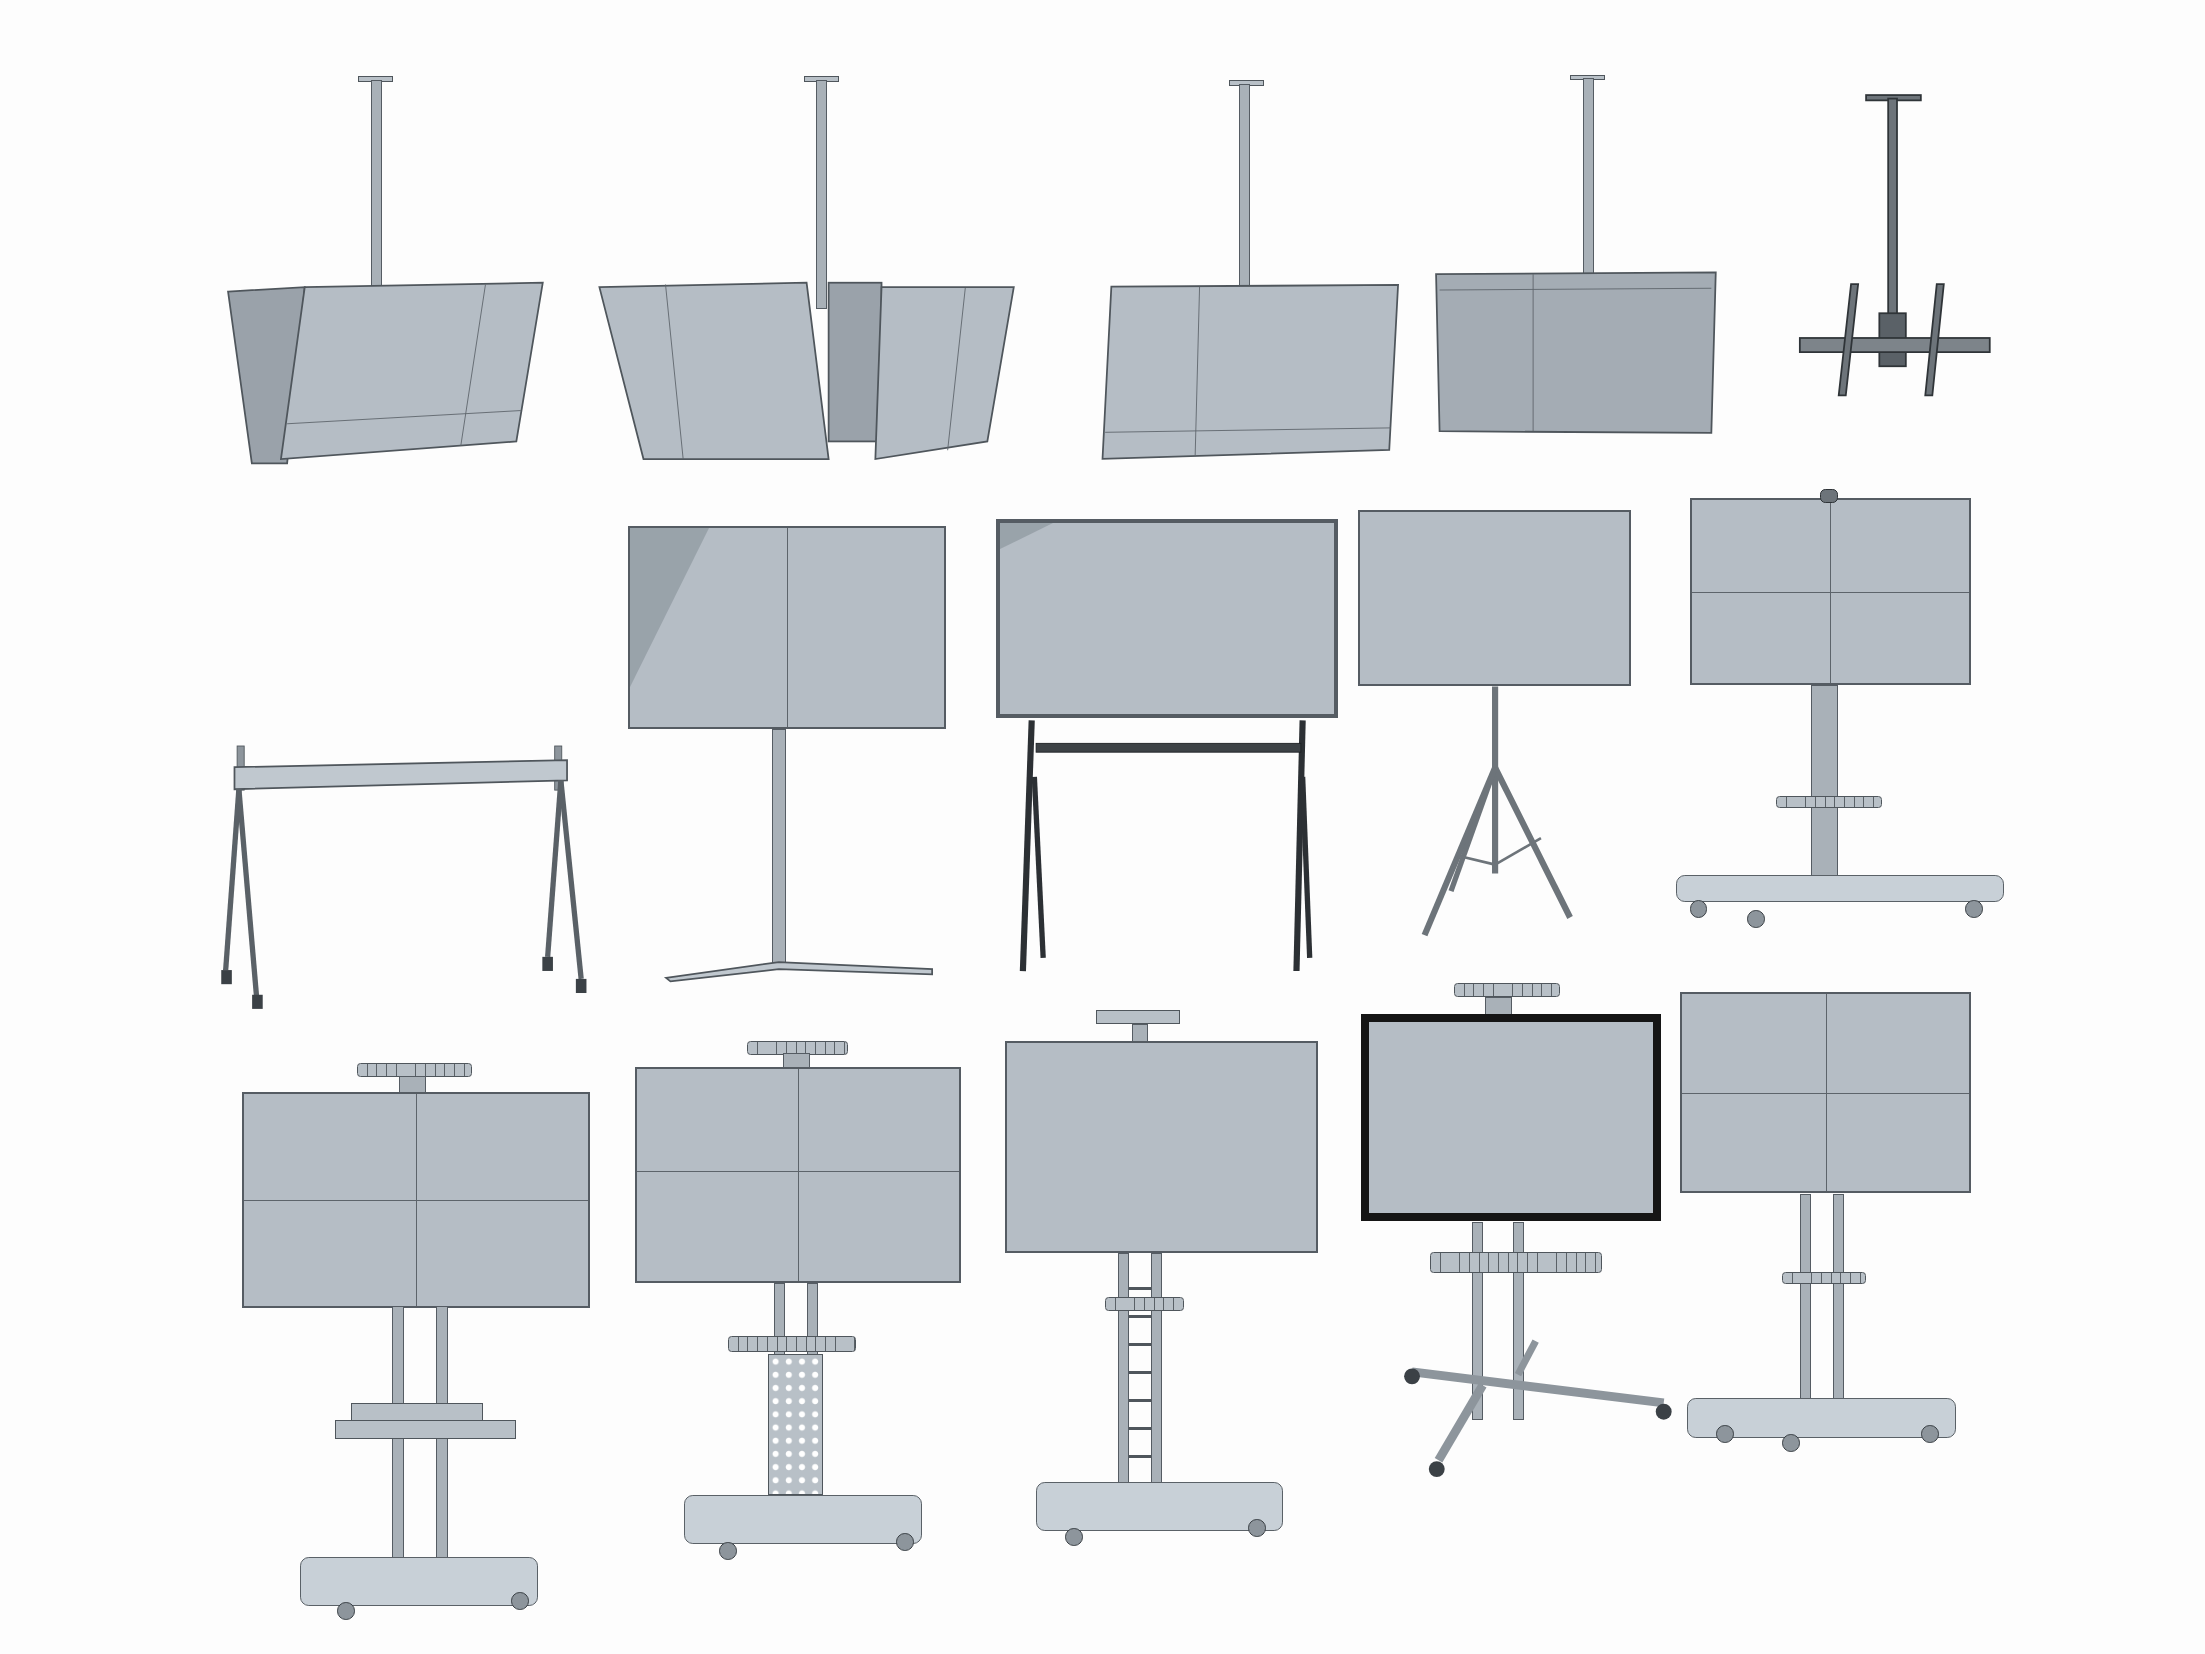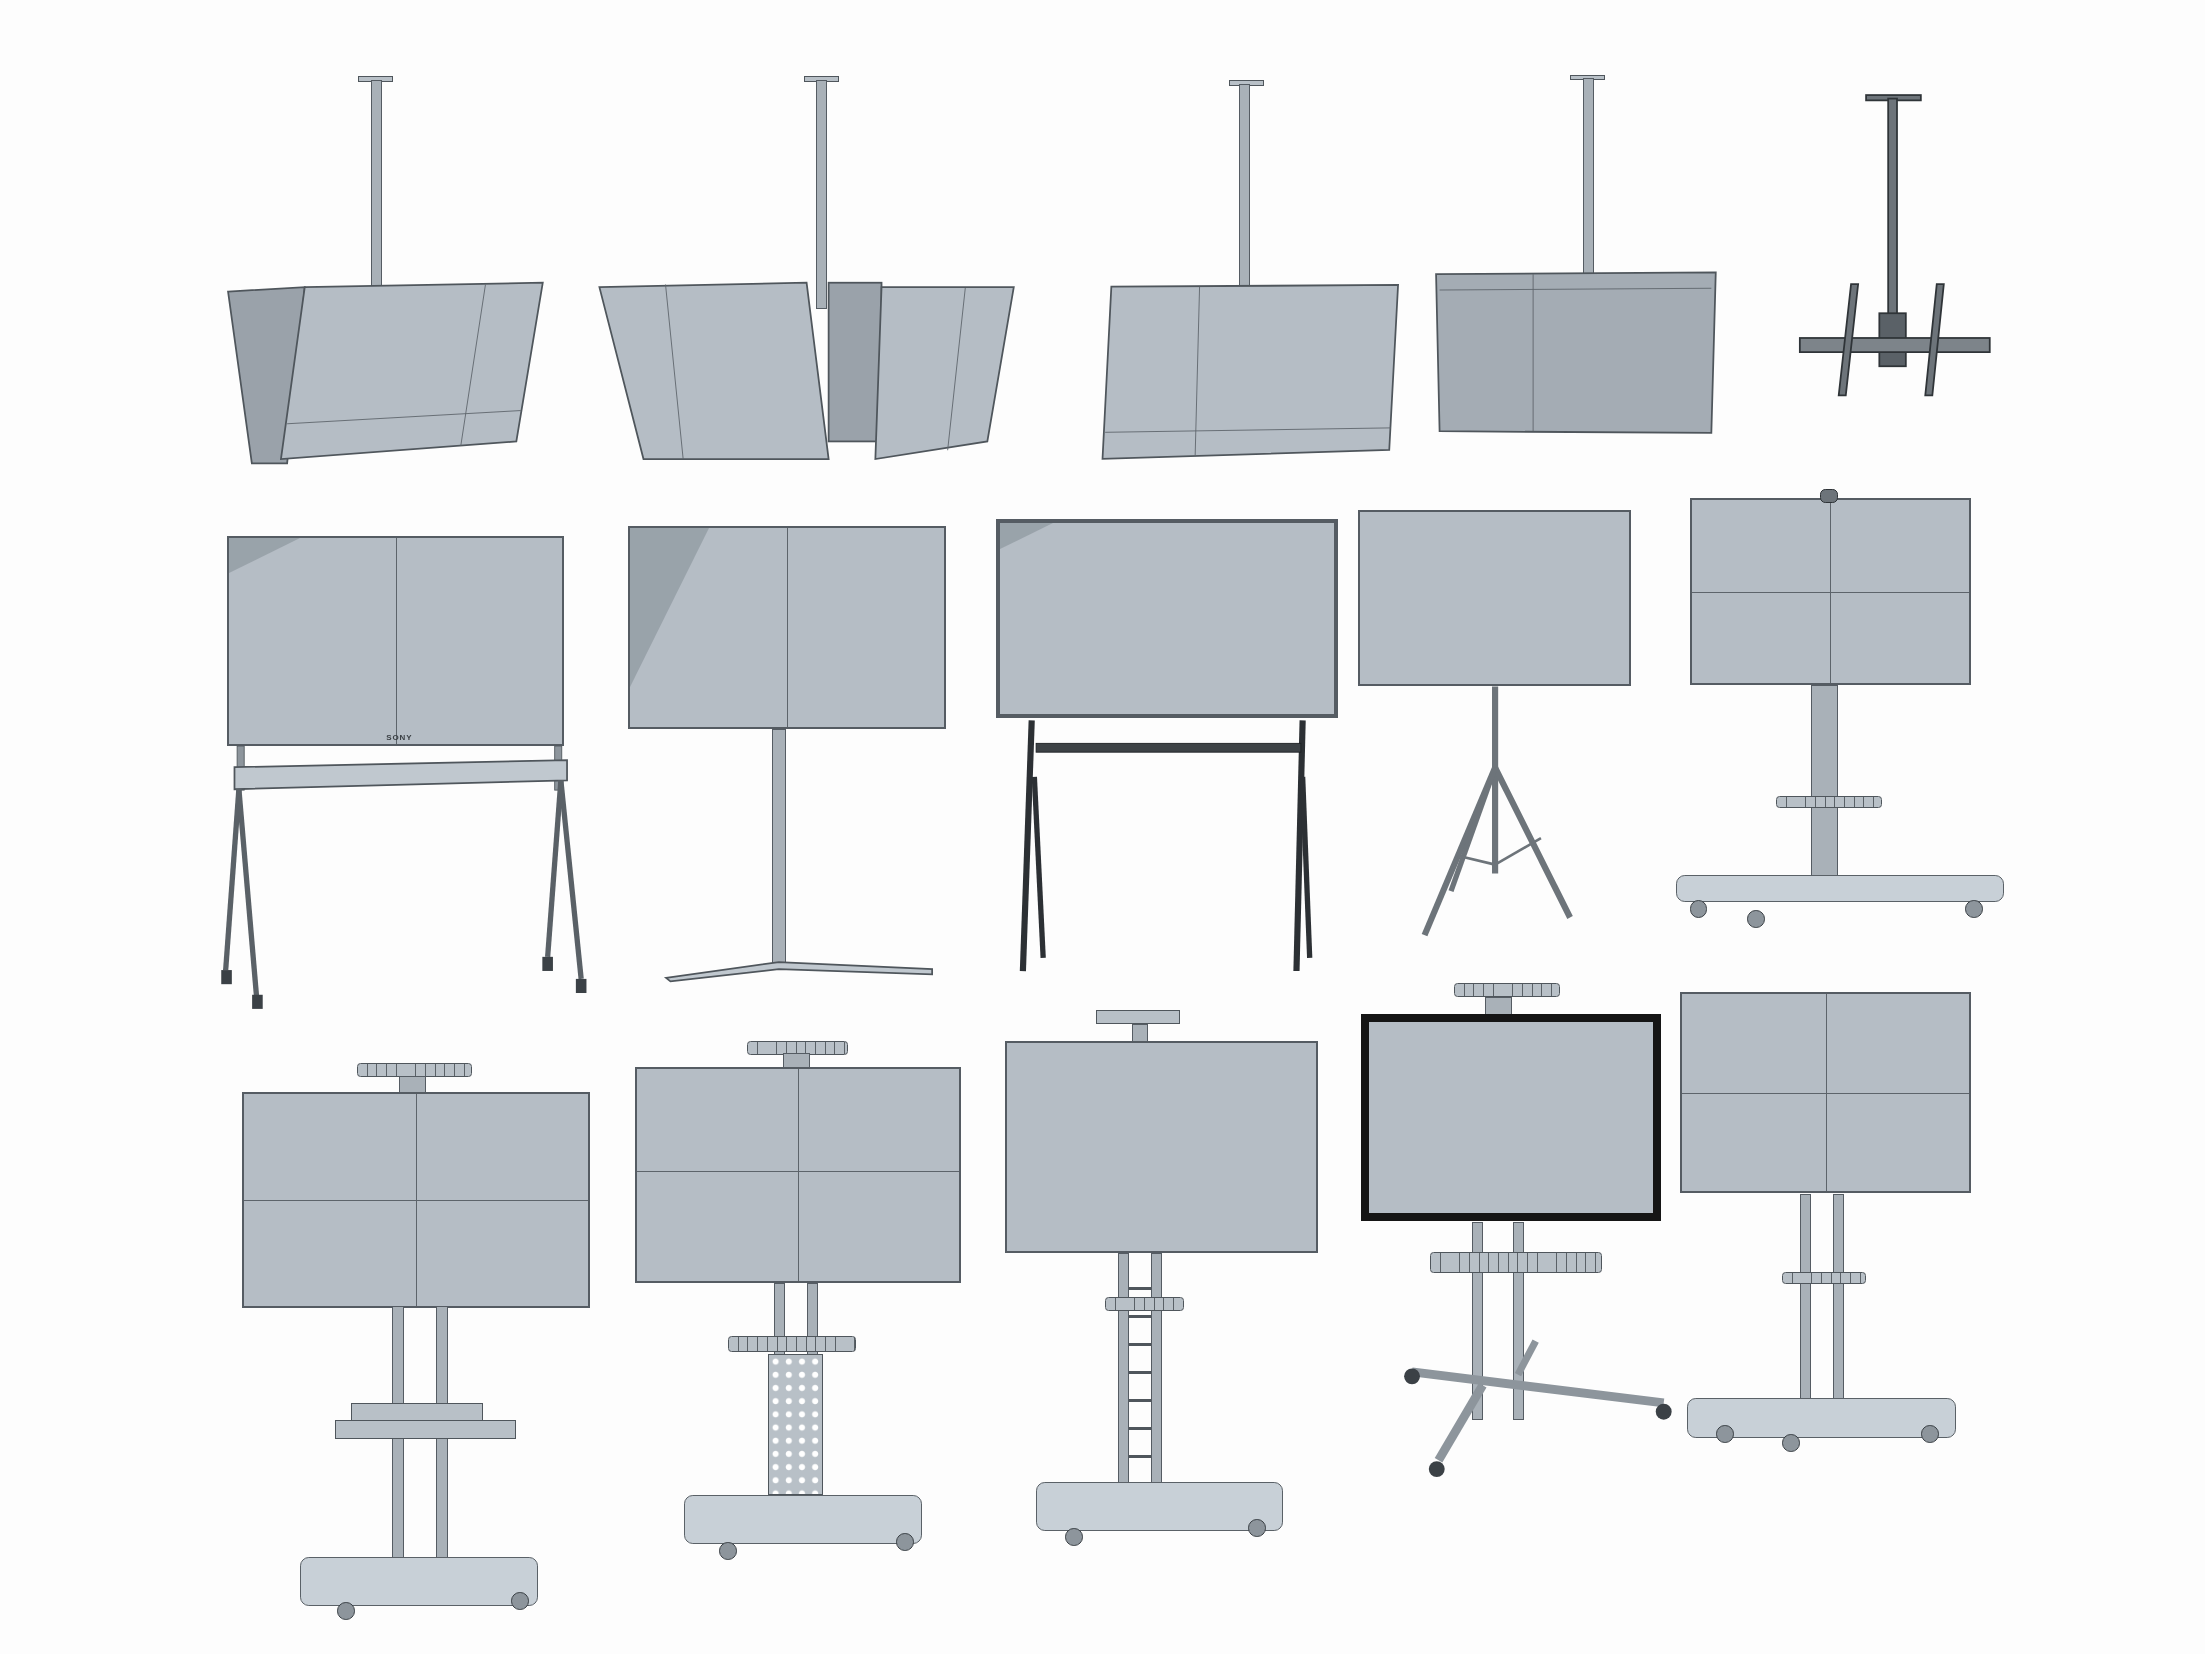--- a/index.html
+++ b/index.html
@@ -69,25 +69,20 @@
     <rect x="85" y="8" width="62" height="6" fill="#6d747a" stroke="#2f3438" stroke-width="2"></rect>
     <rect x="110" y="12" width="10" height="250" fill="#6d747a" stroke="#2f3438" stroke-width="2"></rect>
     <rect x="100" y="255" width="30" height="60" fill="#5a6167" stroke="#2f3438" stroke-width="2"></rect>
     <rect x="10" y="283" width="215" height="16" fill="#7d848a" stroke="#2f3438" stroke-width="2"></rect>
     <polygon points="68,222 76,222 62,348 54,348" fill="#6d747a" stroke="#2f3438" stroke-width="2"></polygon>
     <polygon points="165,222 173,222 160,348 152,348" fill="#6d747a" stroke="#2f3438" stroke-width="2"></polygon>
   </svg>
 </div>
 
 <div class="item" style="left:221px;top:529px;width:371px;height:494px;">
-  <div class="screen" style="left:6.2px;top:7px;width:337px;height:210px;">
-    <div class="glare" style="border-width:35px 71px 0 0;"></div>
-    <div class="vline" style="left:50%;"></div>
-    <div class="logo" style="left:157px;bottom:1.8px;">SONY</div>
-  </div>
   <svg width="371" height="494" viewBox="0 0 420 560">
     <rect x="18" y="246" width="8" height="50" fill="#8d959c" stroke="#4f565c"></rect>
     <rect x="378" y="246" width="8" height="50" fill="#8d959c" stroke="#4f565c"></rect>
     <polygon points="15,270 392,262 392,285 15,295" fill="#c0c8cf" stroke="#4f565c" stroke-width="2"></polygon>
     <line x1="20" y1="295" x2="5" y2="500" stroke="#5a6167" stroke-width="6"></line>
     <line x1="20" y1="295" x2="40" y2="530" stroke="#5a6167" stroke-width="6"></line>
     <line x1="385" y1="285" x2="370" y2="485" stroke="#5a6167" stroke-width="6"></line>
     <line x1="385" y1="285" x2="408" y2="510" stroke="#5a6167" stroke-width="6"></line>
     <rect x="0" y="500" width="12" height="16" fill="#3b4146"></rect>
     <rect x="35" y="528" width="12" height="16" fill="#3b4146"></rect>

